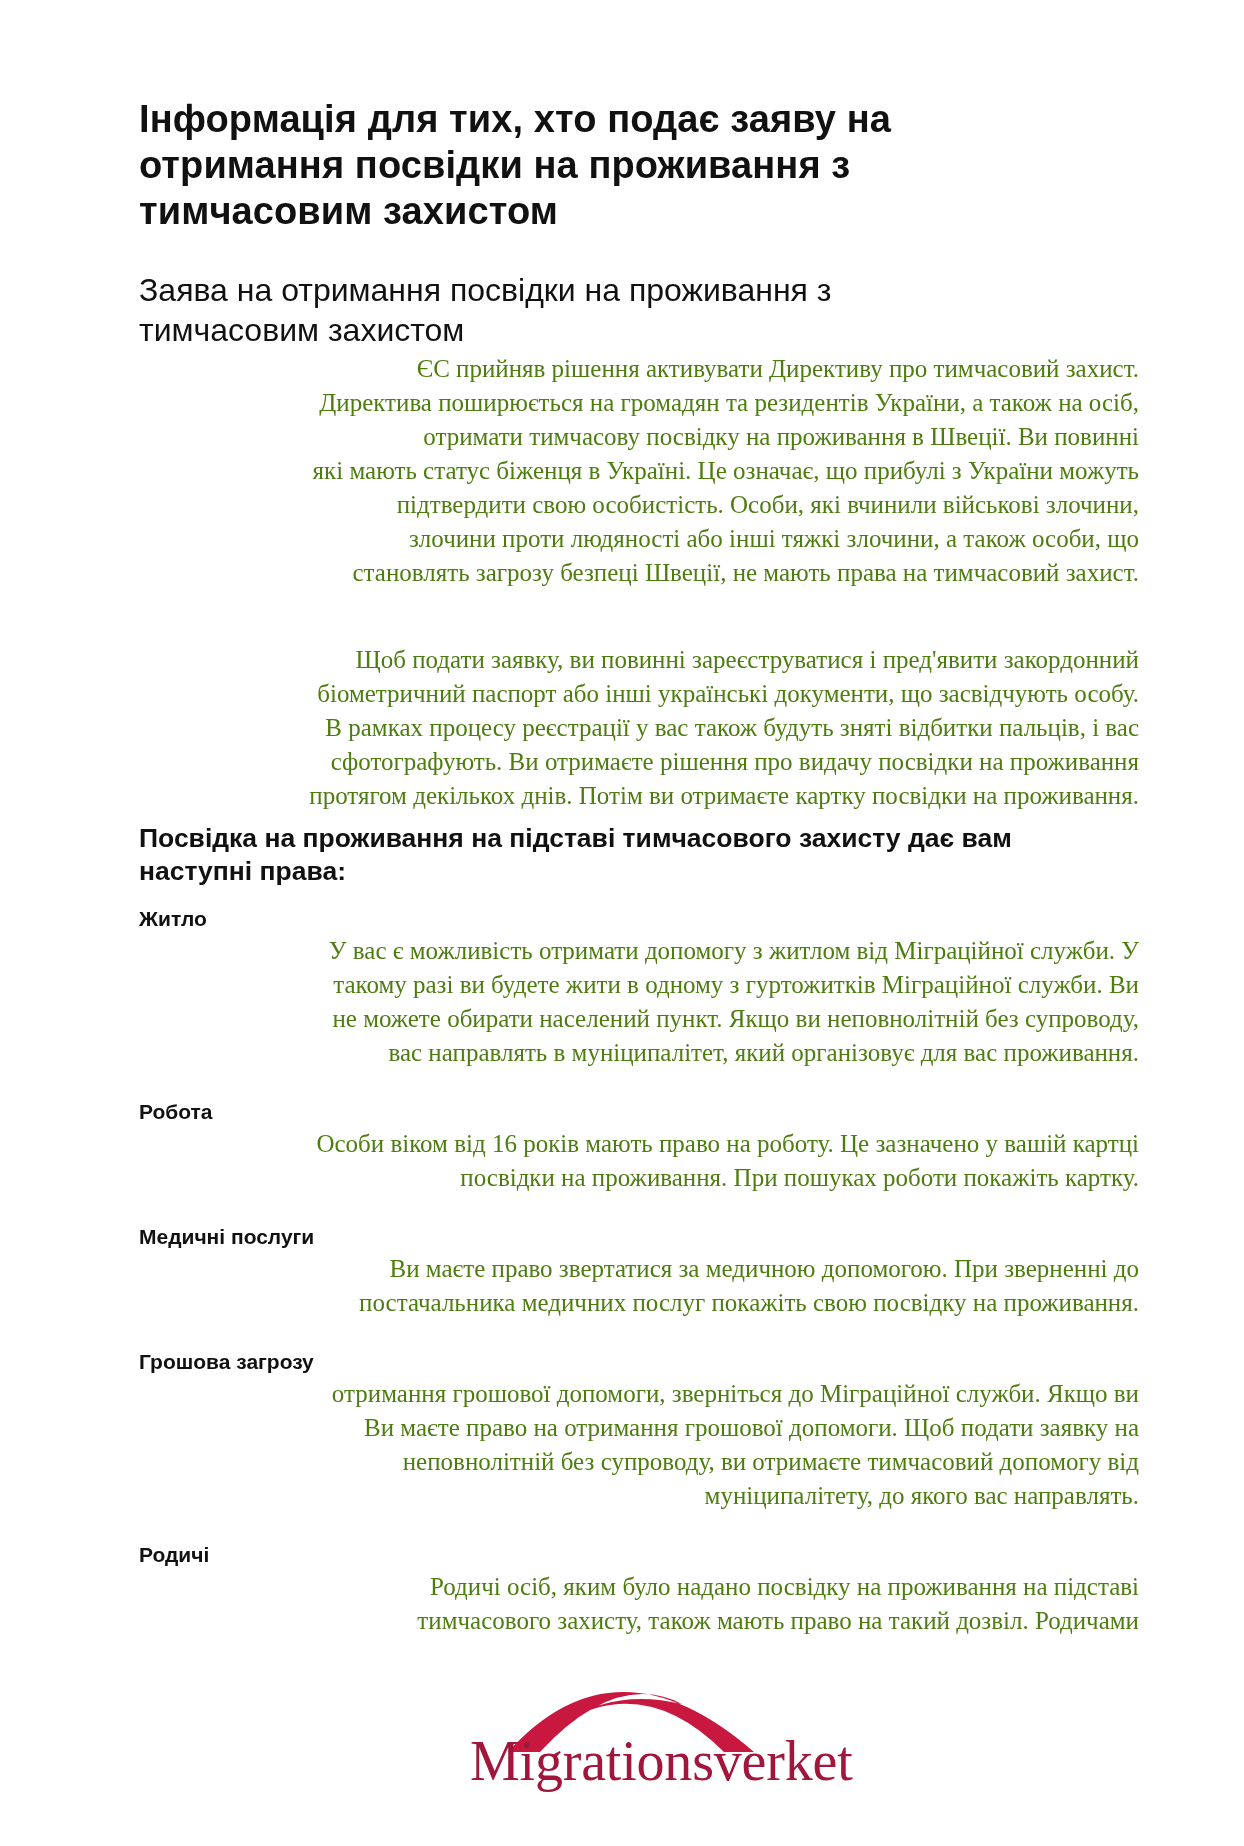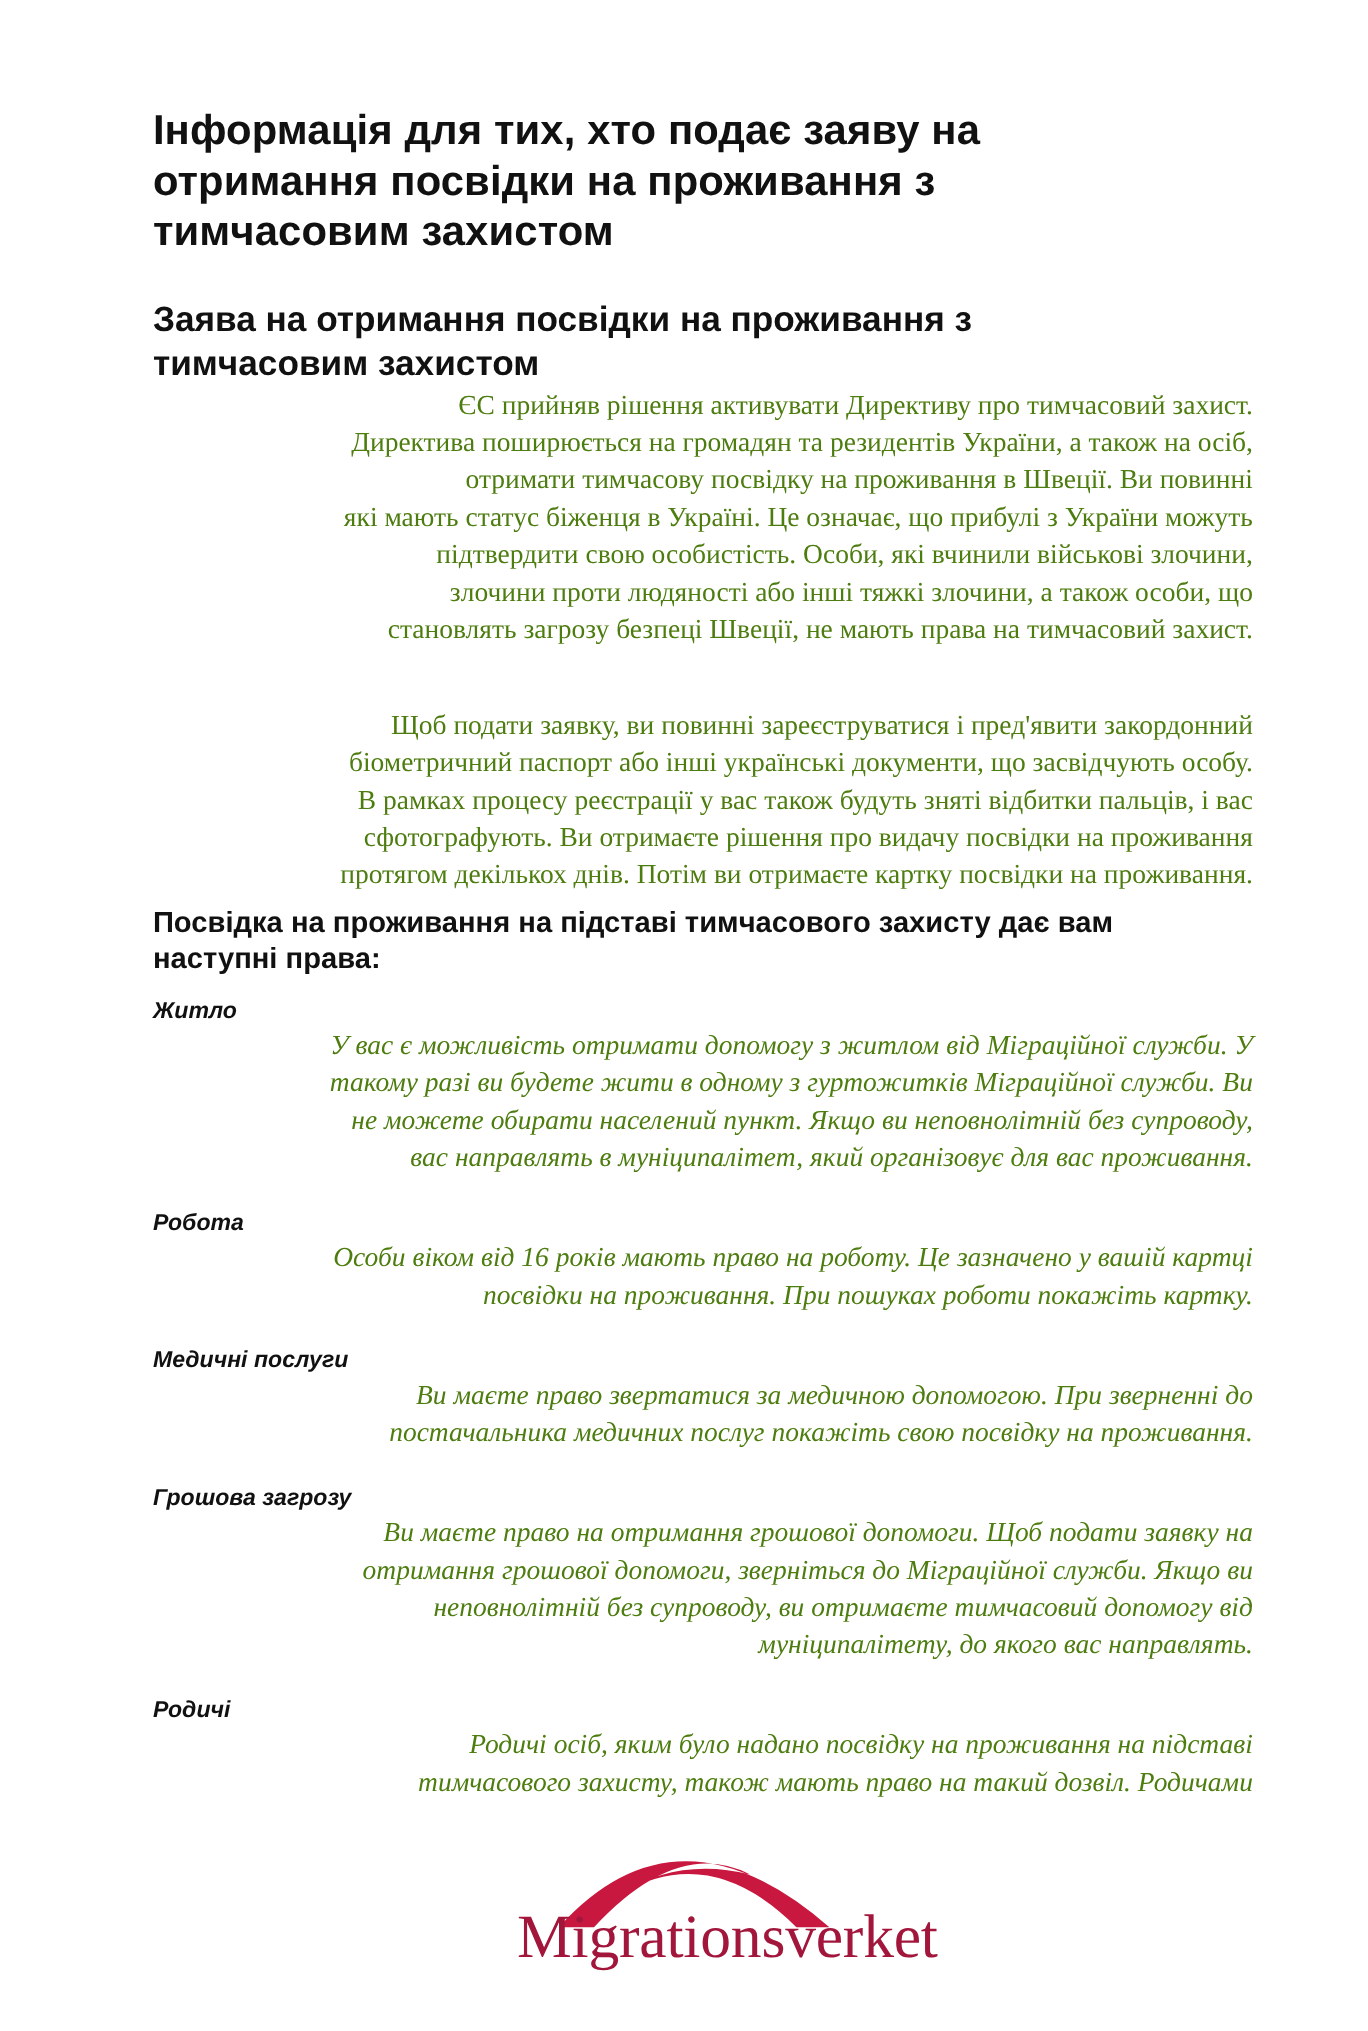--- a/index.html
+++ b/index.html
@@ -4,35 +4,35 @@
 <style>
   html, body { margin: 0; padding: 0; background: #ffffff; }
   body { width: 1244px; height: 1846px; position: relative; overflow: hidden; color: #111; }
   .page { position: absolute; left: 139px; top: 0; width: 990px; }
   .h1 {
     font-family: "Liberation Sans", sans-serif; font-weight: bold;
     font-size: 38px; line-height: 46px; margin: 0; position: absolute; top: 96px; left: 0; width: 900px;
     letter-spacing: 0.1px;
   }
   .h2 {
-    font-family: "Liberation Sans", sans-serif; font-weight: bold;
+    font-family: "Liberation Sans", sans-serif; font-weight: normal;
     font-size: 32px; line-height: 40px; margin: 0; position: absolute; top: 270px; left: 0; width: 990px;
   }
   .body-text {
     font-family: "Liberation Serif", serif; font-size: 25px; line-height: 34px; margin: 0;
     color: #4d7c0f;
     text-align: right;
   }
   .sec1 { position: absolute; top: 352px; left: 0; width: 1000px; }
   .sec1 p + p { margin-top: 53px; }
   .h3 {
     font-family: "Liberation Sans", sans-serif; font-weight: bold;
     font-size: 26.5px; line-height: 33px; margin: 0; position: absolute; top: 822px; left: 0; width: 990px;
   }
-  .rights { position: absolute; top: 904px; left: 0; width: 1000px; font-style: italic; }
+  .rights { position: absolute; top: 904px; left: 0; width: 1000px; }
   .h4 {
     font-family: "Liberation Sans", sans-serif; font-weight: bold;
     font-size: 21px; line-height: 30px; margin: 0;
   }
   .right-block { margin-bottom: 27px; }
   .right-block .body-text { margin-top: 0; }
   .logo {
     position: absolute; left: 470px; top: 1676px; width: 320px; height: 130px;
   }
   .logo svg { display: block; position: absolute; left: 36px; top: 6px; }
@@ -103,22 +103,22 @@
     <div class="right-block">
       <h4 class="h4">Медичні послуги</h4>
       <p class="body-text">
         <span class="ln">Ви маєте право звертатися за медичною допомогою. При зверненні до</span>
         <span class="ln">постачальника медичних послуг покажіть свою посвідку на проживання.</span>
       </p>
     </div>
     <div class="right-block">
       <h4 class="h4">Грошова загрозу</h4>
       <p class="body-text">
+        <span class="ln">отримання грошової допомоги, зверніться до Міграційної служби. Якщо ви</span>
         <span class="ln">Ви маєте право на отримання грошової допомоги. Щоб подати заявку на</span>
-        <span class="ln">отримання грошової допомоги, зверніться до Міграційної служби. Якщо ви</span>
         <span class="ln">неповнолітній без супроводу, ви отримаєте тимчасовий допомогу від</span>
         <span class="ln">муніципалітету, до якого вас направлять.</span>
       </p>
     </div>
     <div class="right-block">
       <h4 class="h4">Родичі</h4>
       <p class="body-text">
         <span class="ln">Родичі осіб, яким було надано посвідку на проживання на підставі</span>
         <span class="ln">тимчасового захисту, також мають право на такий дозвіл. Родичами</span>
       </p>

